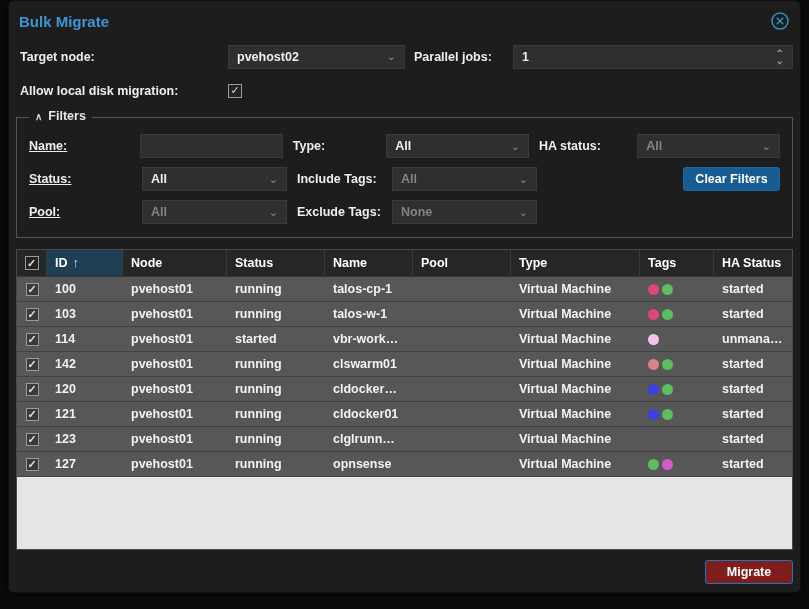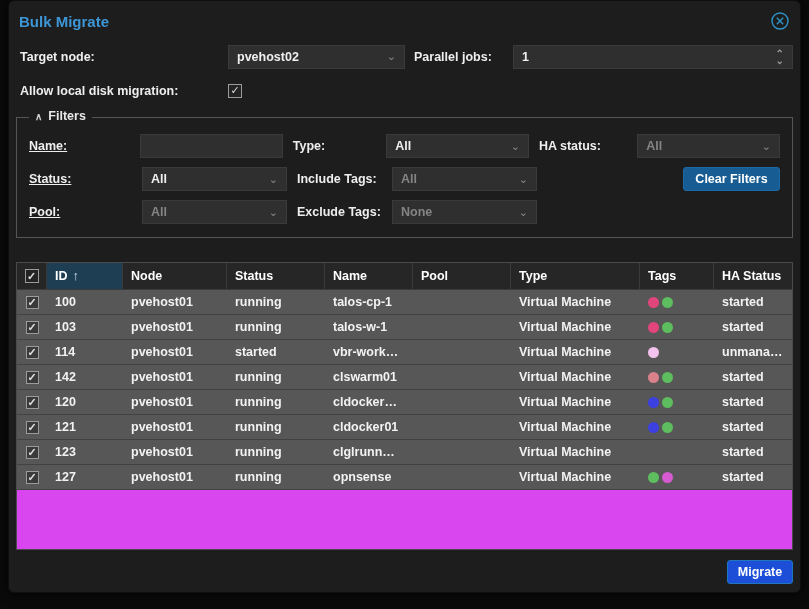--- a/index.html
+++ b/index.html
@@ -51,41 +51,41 @@
   .f-lbl2 { width:95px; margin-left:10px; }
   .f-lbl3 { width:100px; margin-left:10px; }
   .f-field { width:145px; }
   .text-input { cursor:text; }
   .btn {
     background:#175d93; border:1px solid #1b6aa8; border-radius:3px; color:#fff;
     font-size:12.5px; font-weight:700; height:24px; display:flex; align-items:center; justify-content:center; cursor:pointer;
   }
   .clear-btn { margin-left:auto; width:97px;text-align:center; }
   
-  .grid { margin-top:24px; flex:1; border:1px solid #4a4a4a; background:#d946ef; display:flex; flex-direction:column; overflow:hidden; }
+  .grid { margin-top:11px; flex:1; border:1px solid #4a4a4a; background:#e5e5e5; display:flex; flex-direction:column; overflow:hidden; }
   .g-header { display:flex; height:27px; background:#262626; border-bottom:1px solid #3a3a3a; }
   .g-header .cell { display:flex; align-items:center; font-size:12.5px; font-weight:700; color:#fff; padding:0 8px; border-right:1px solid #3a3a3a; }
   .g-header .cell.sorted { background:#1e3e54; }
   .sort-arrow { margin-left:5px; font-weight:400; color:#cfe2ef; }
   .g-row { display:flex; height:25px; background:#575757; border-bottom:1px solid #424242; }
   .g-row .cell { display:flex; align-items:center; font-size:12.5px; font-weight:700; color:#f2f2f2; padding:0 8px; overflow:hidden; white-space:nowrap; }
   .cell.c-cb { width:30px; justify-content:center; padding:0; }
   .cell.c-id { width:76px; }
   .cell.c-node { width:104px; }
   .cell.c-status { width:98px; }
   .cell.c-name { width:88px; }
   .cell.c-pool { width:98px; }
   .cell.c-type { width:129px; }
   .cell.c-tags { width:74px; gap:3px; }
   .cell.c-ha { flex:1; }
   .g-row .checkbox { width:13px; height:13px; background:#3a3a3a; }
   .tag-dot { width:11px; height:11px; border-radius:50%; display:inline-block; }
   
   .dlg-footer { display:flex; justify-content:flex-end; align-items:center; height:34px; padding-top:10px; }
-  .migrate-btn { width:66px; background:#1d4ed8; border:1px solid #2076be; }
+  .migrate-btn { width:88px; background:#7f1d1d; border:1px solid #2076be; }
 </style>
 </head>
 <body>
 
 <div class="dialog">
 
   <div class="dlg-header">
     <span class="dlg-title">Bulk Migrate</span>
     <span class="close-btn">
       <svg width="18" height="18" viewBox="0 0 18 18">

